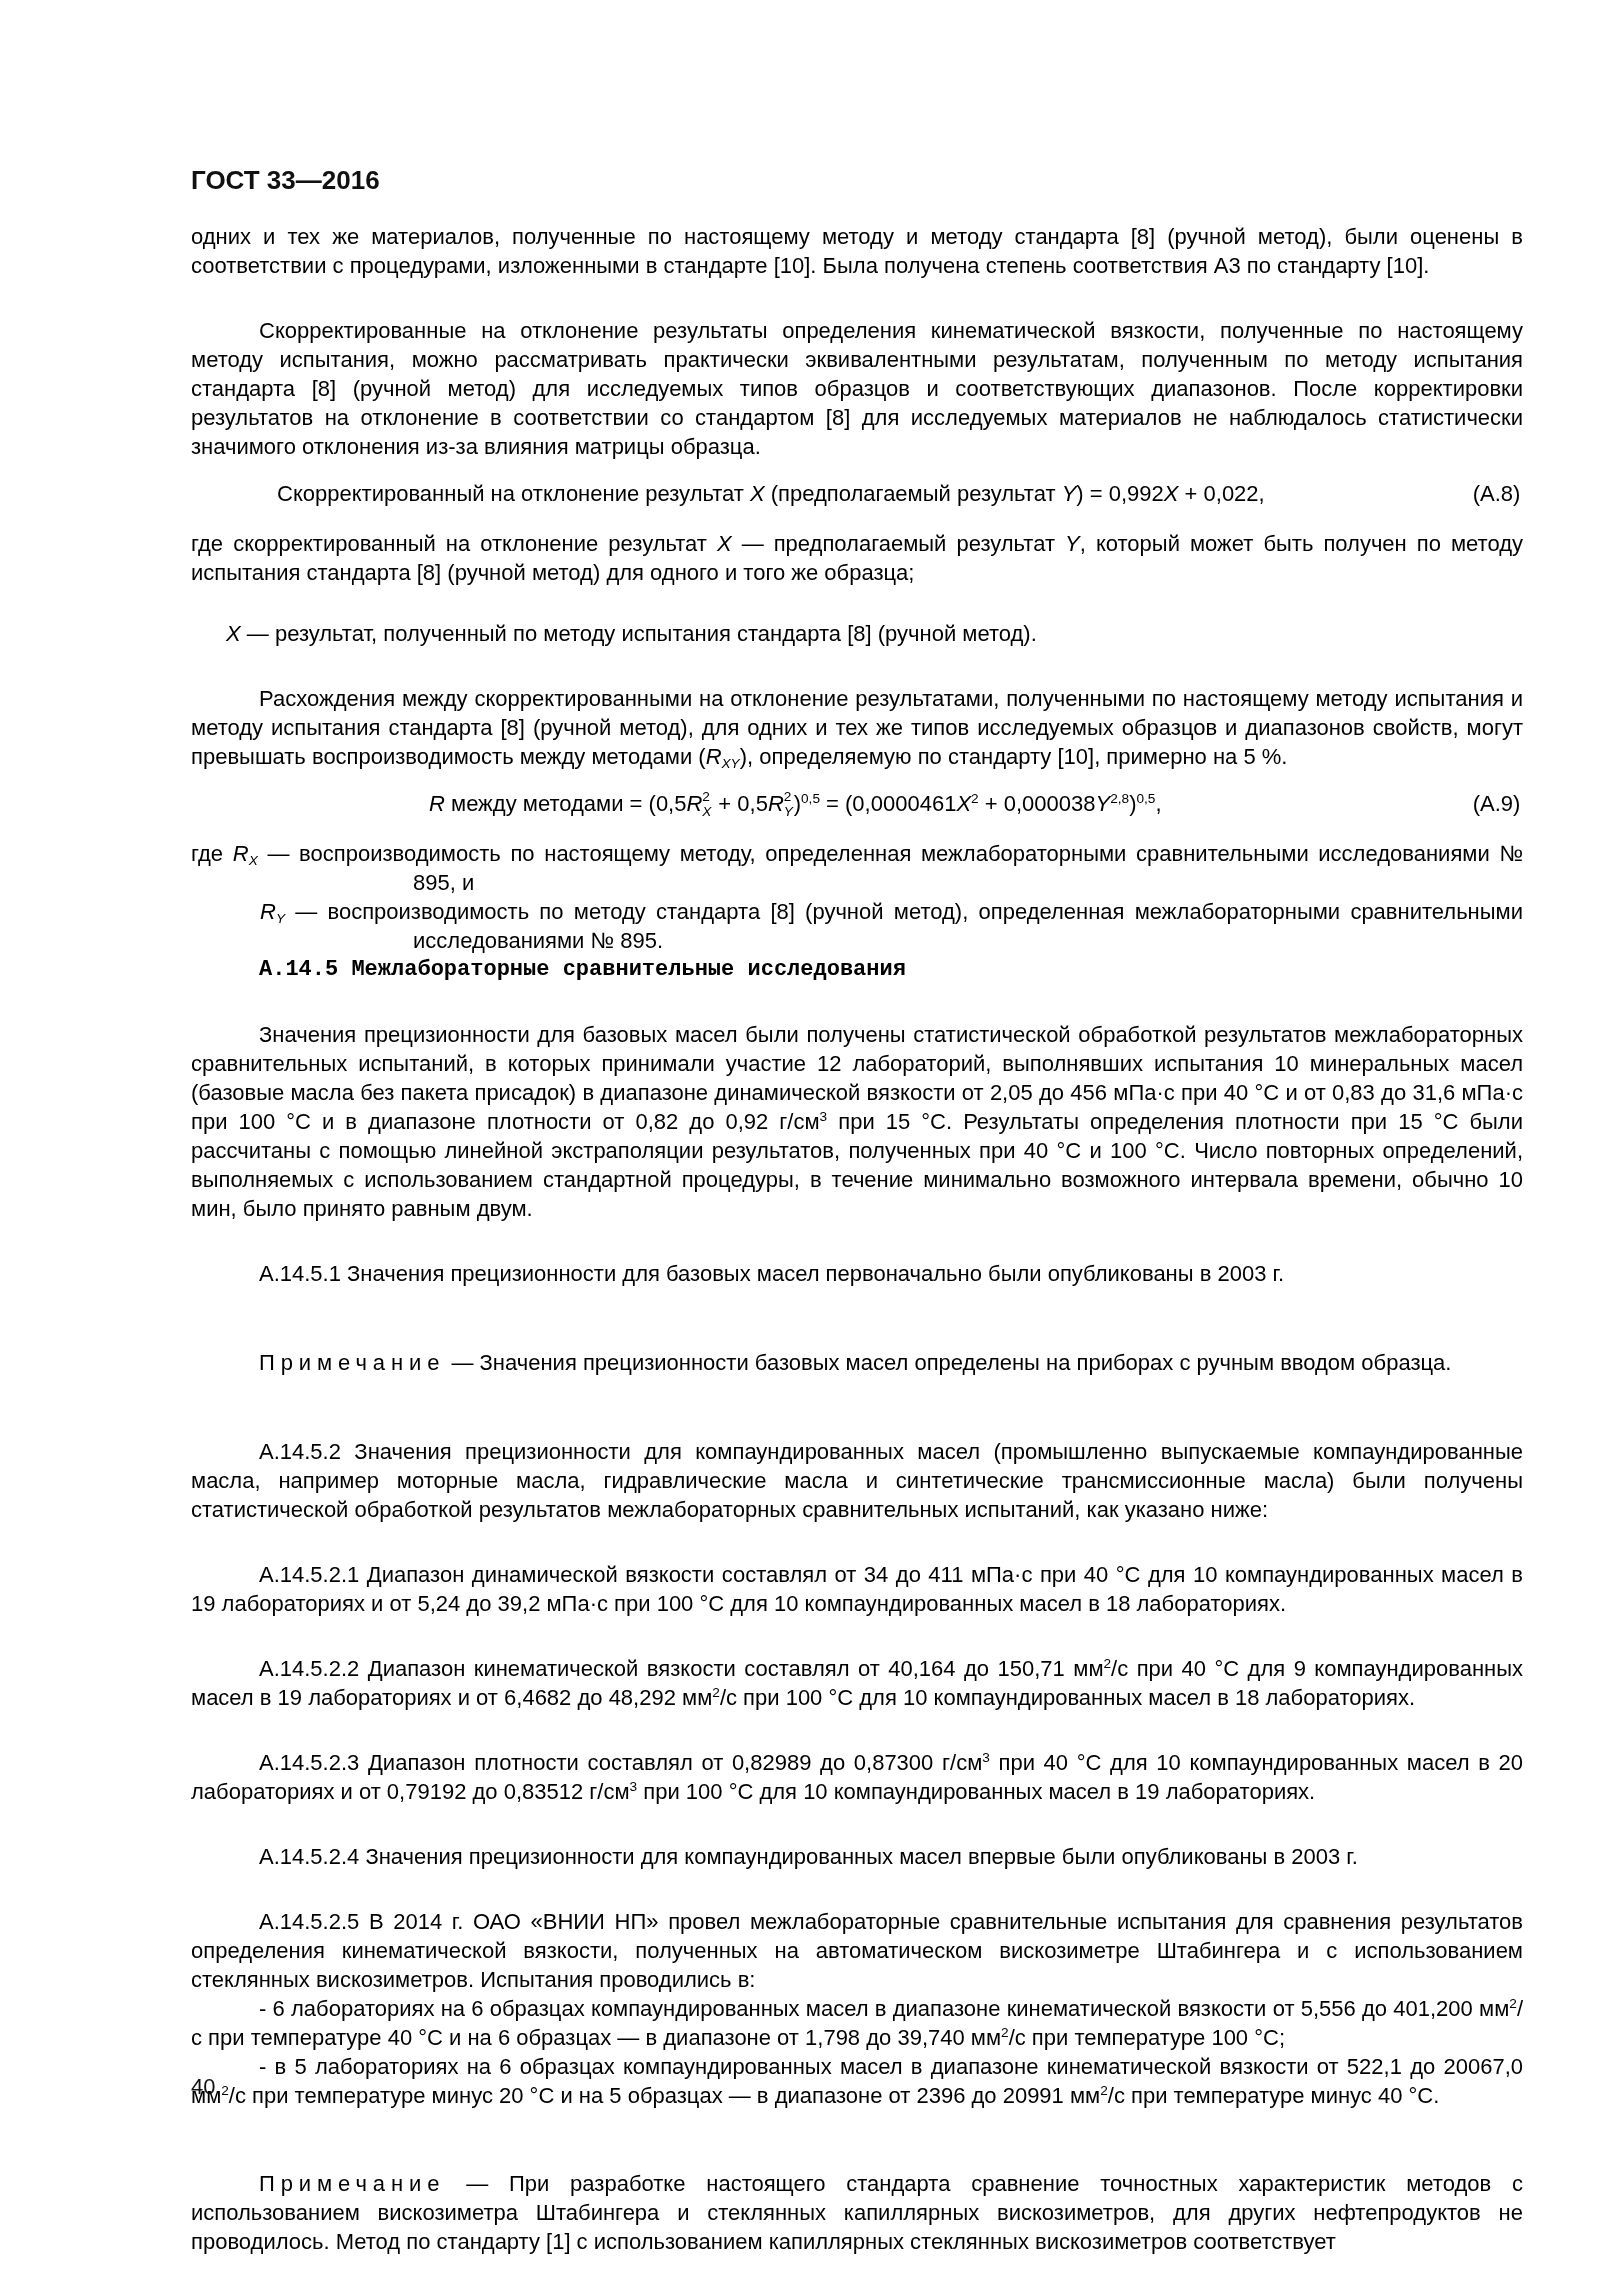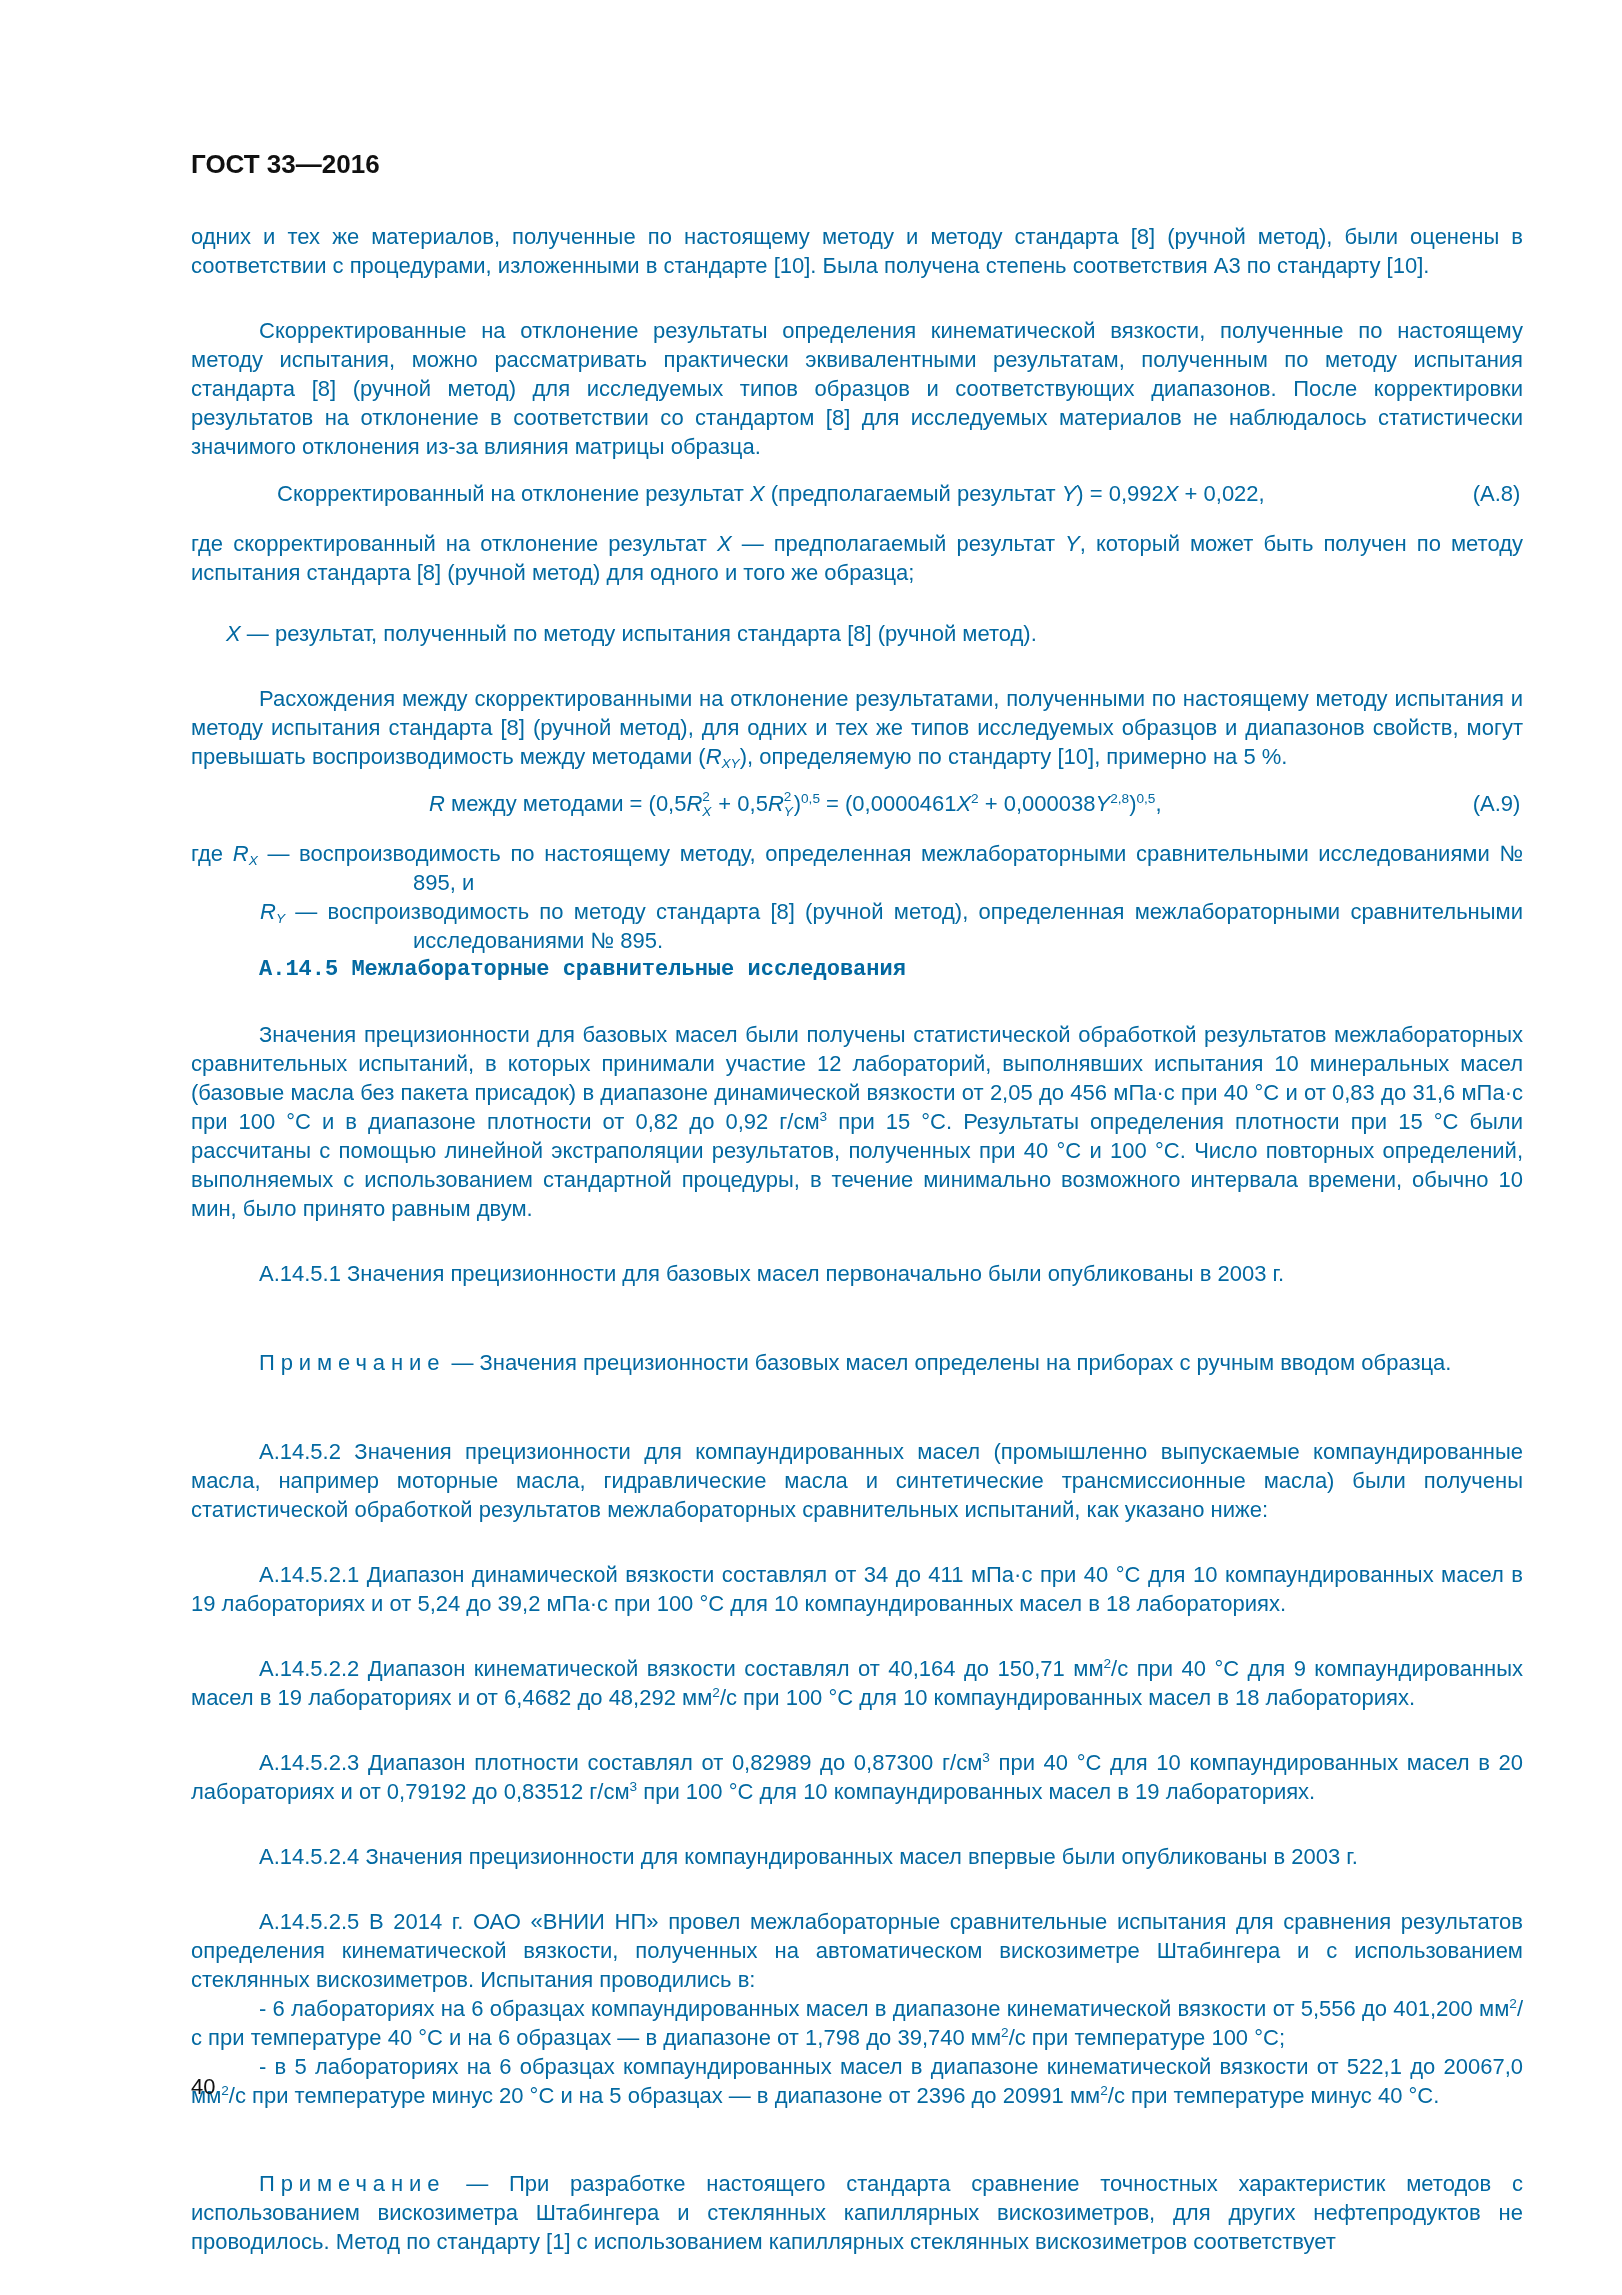--- a/index.html
+++ b/index.html
@@ -3,26 +3,26 @@
   <meta charset="utf-8">
   <style>
     html, body { margin: 0; padding: 0; background: #ffffff; }
     body { width: 1623px; height: 2295px; position: relative; overflow: hidden; }
     .page {
       position: absolute; left: 0; top: 0; width: 1623px; height: 2295px;
       background: #ffffff; color: #111111;
       font-family: "Liberation Sans", sans-serif;
     }
     .header {
-      position: absolute; left: 191px; top: 149px;
+      position: absolute; left: 191px; top: 165px;
       font-size: 26px; font-weight: bold; letter-spacing: 0px; color: #111;
     }
     .body-text {
       position: absolute; left: 191px; top: 222px; width: 1332px;
-      font-size: 22px; line-height: 29px; color: #0369a1;
+      font-size: 22px; line-height: 29px; color: #000000;
       text-align: justify;
     }
     p { margin: 0; }
     .ind { text-indent: 68px; margin-top: 36px; }
     .gap-sm { height: 14.4px; }
     .gap-md { height: 23.6px; }
     .formula {
       display: flex; justify-content: space-between; align-items: center;
       margin: 3.9px 0 6.5px 0;
     }

